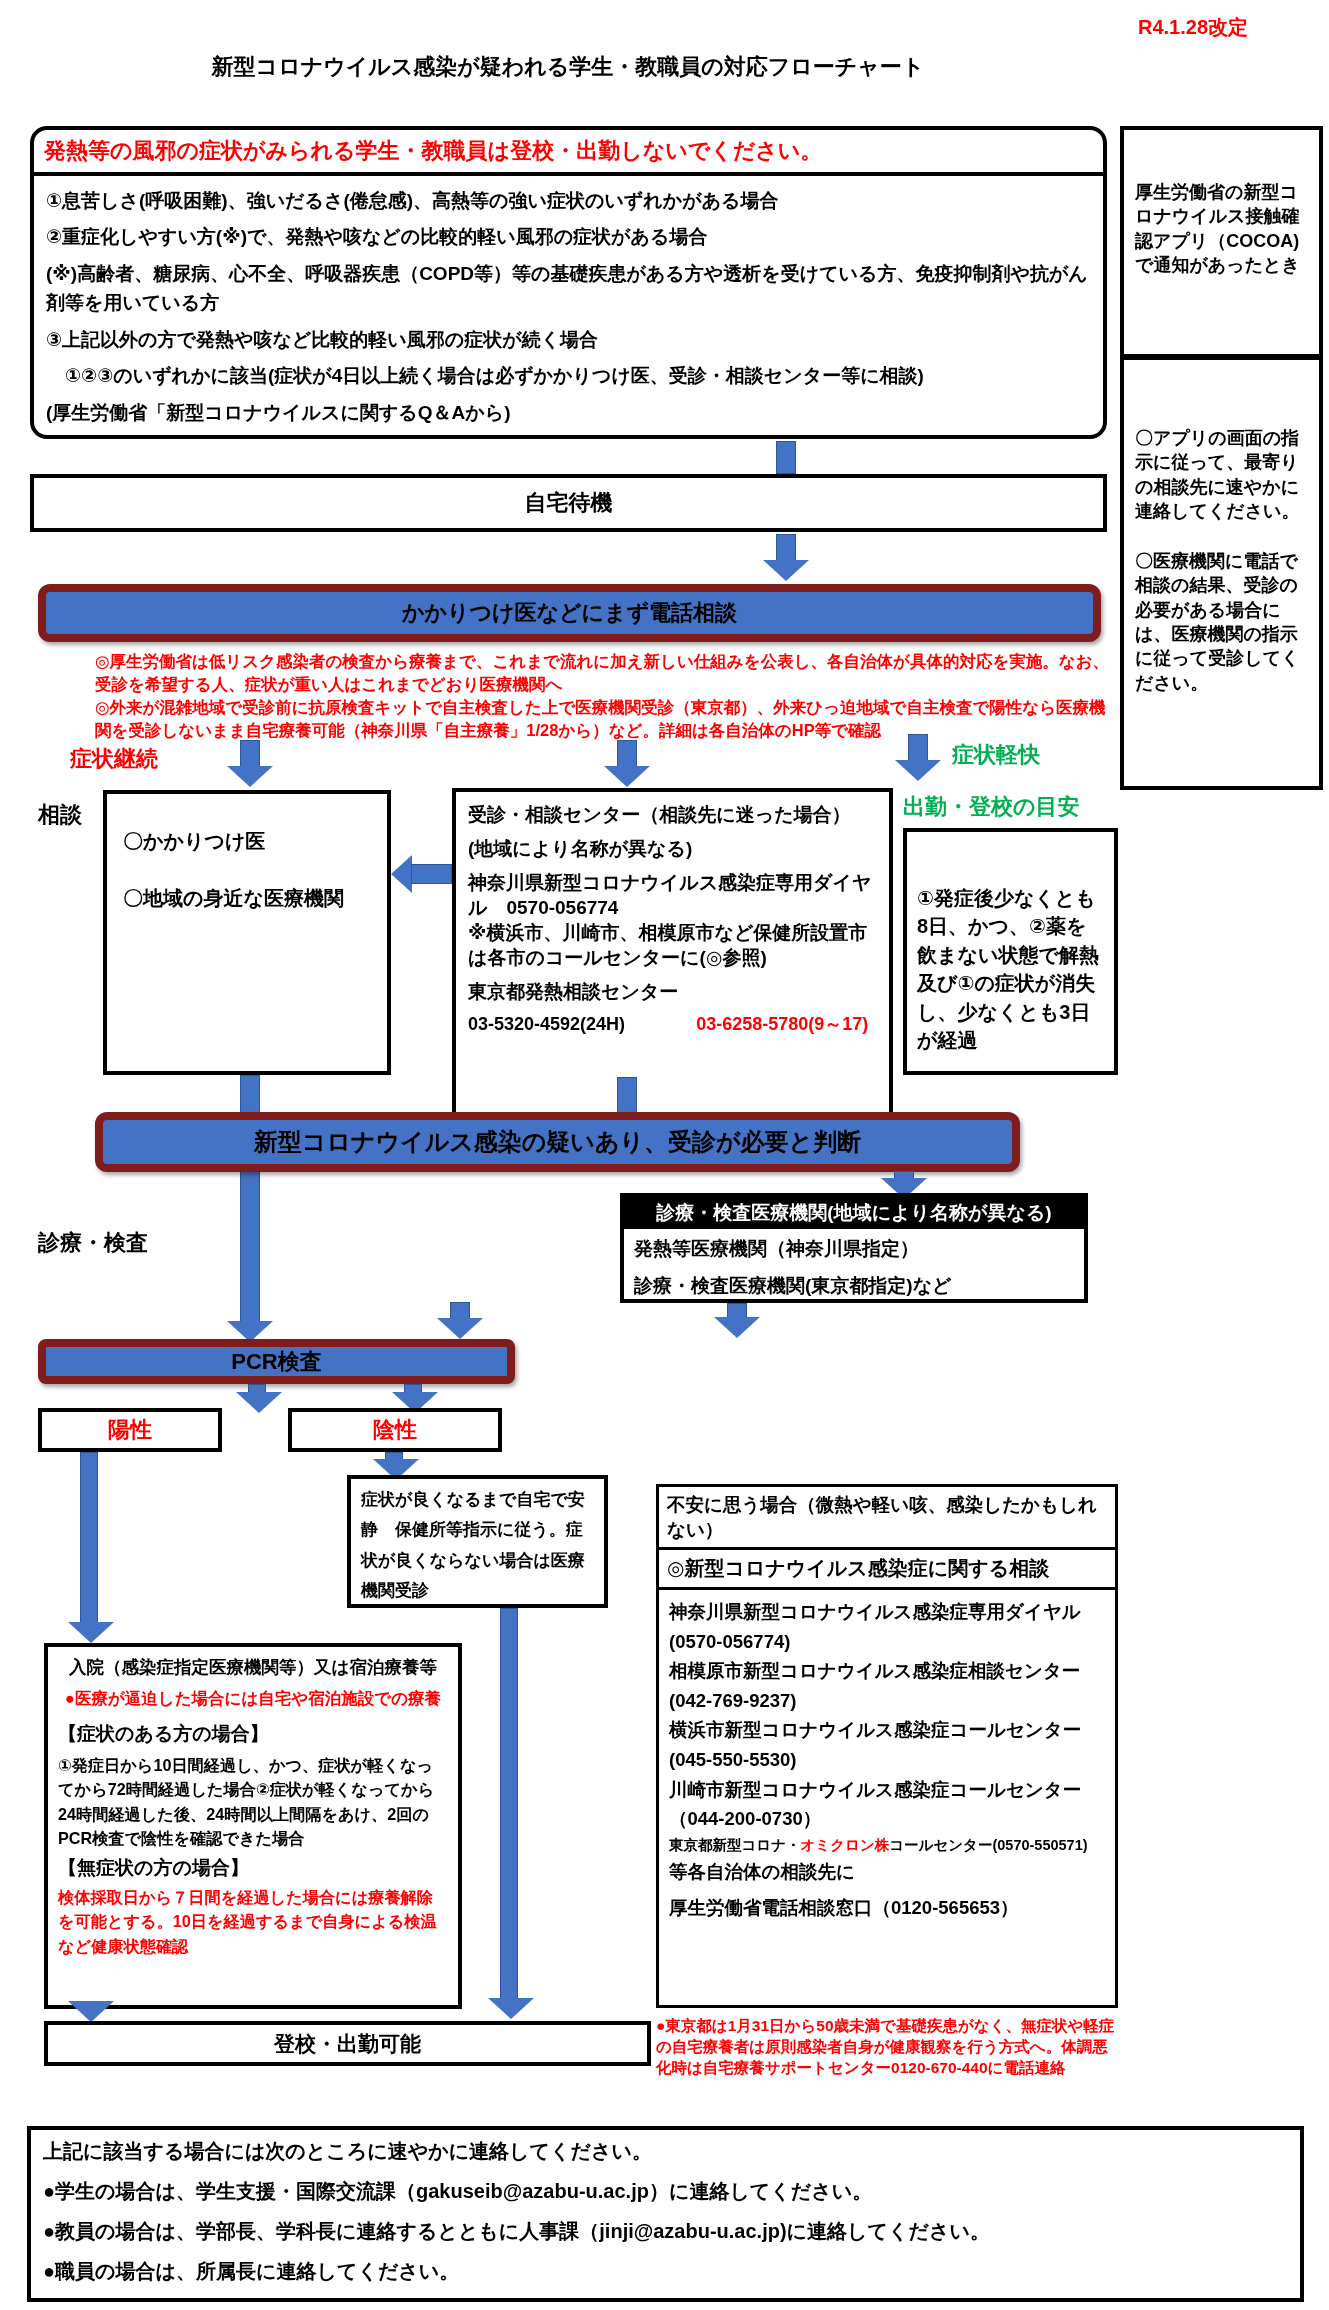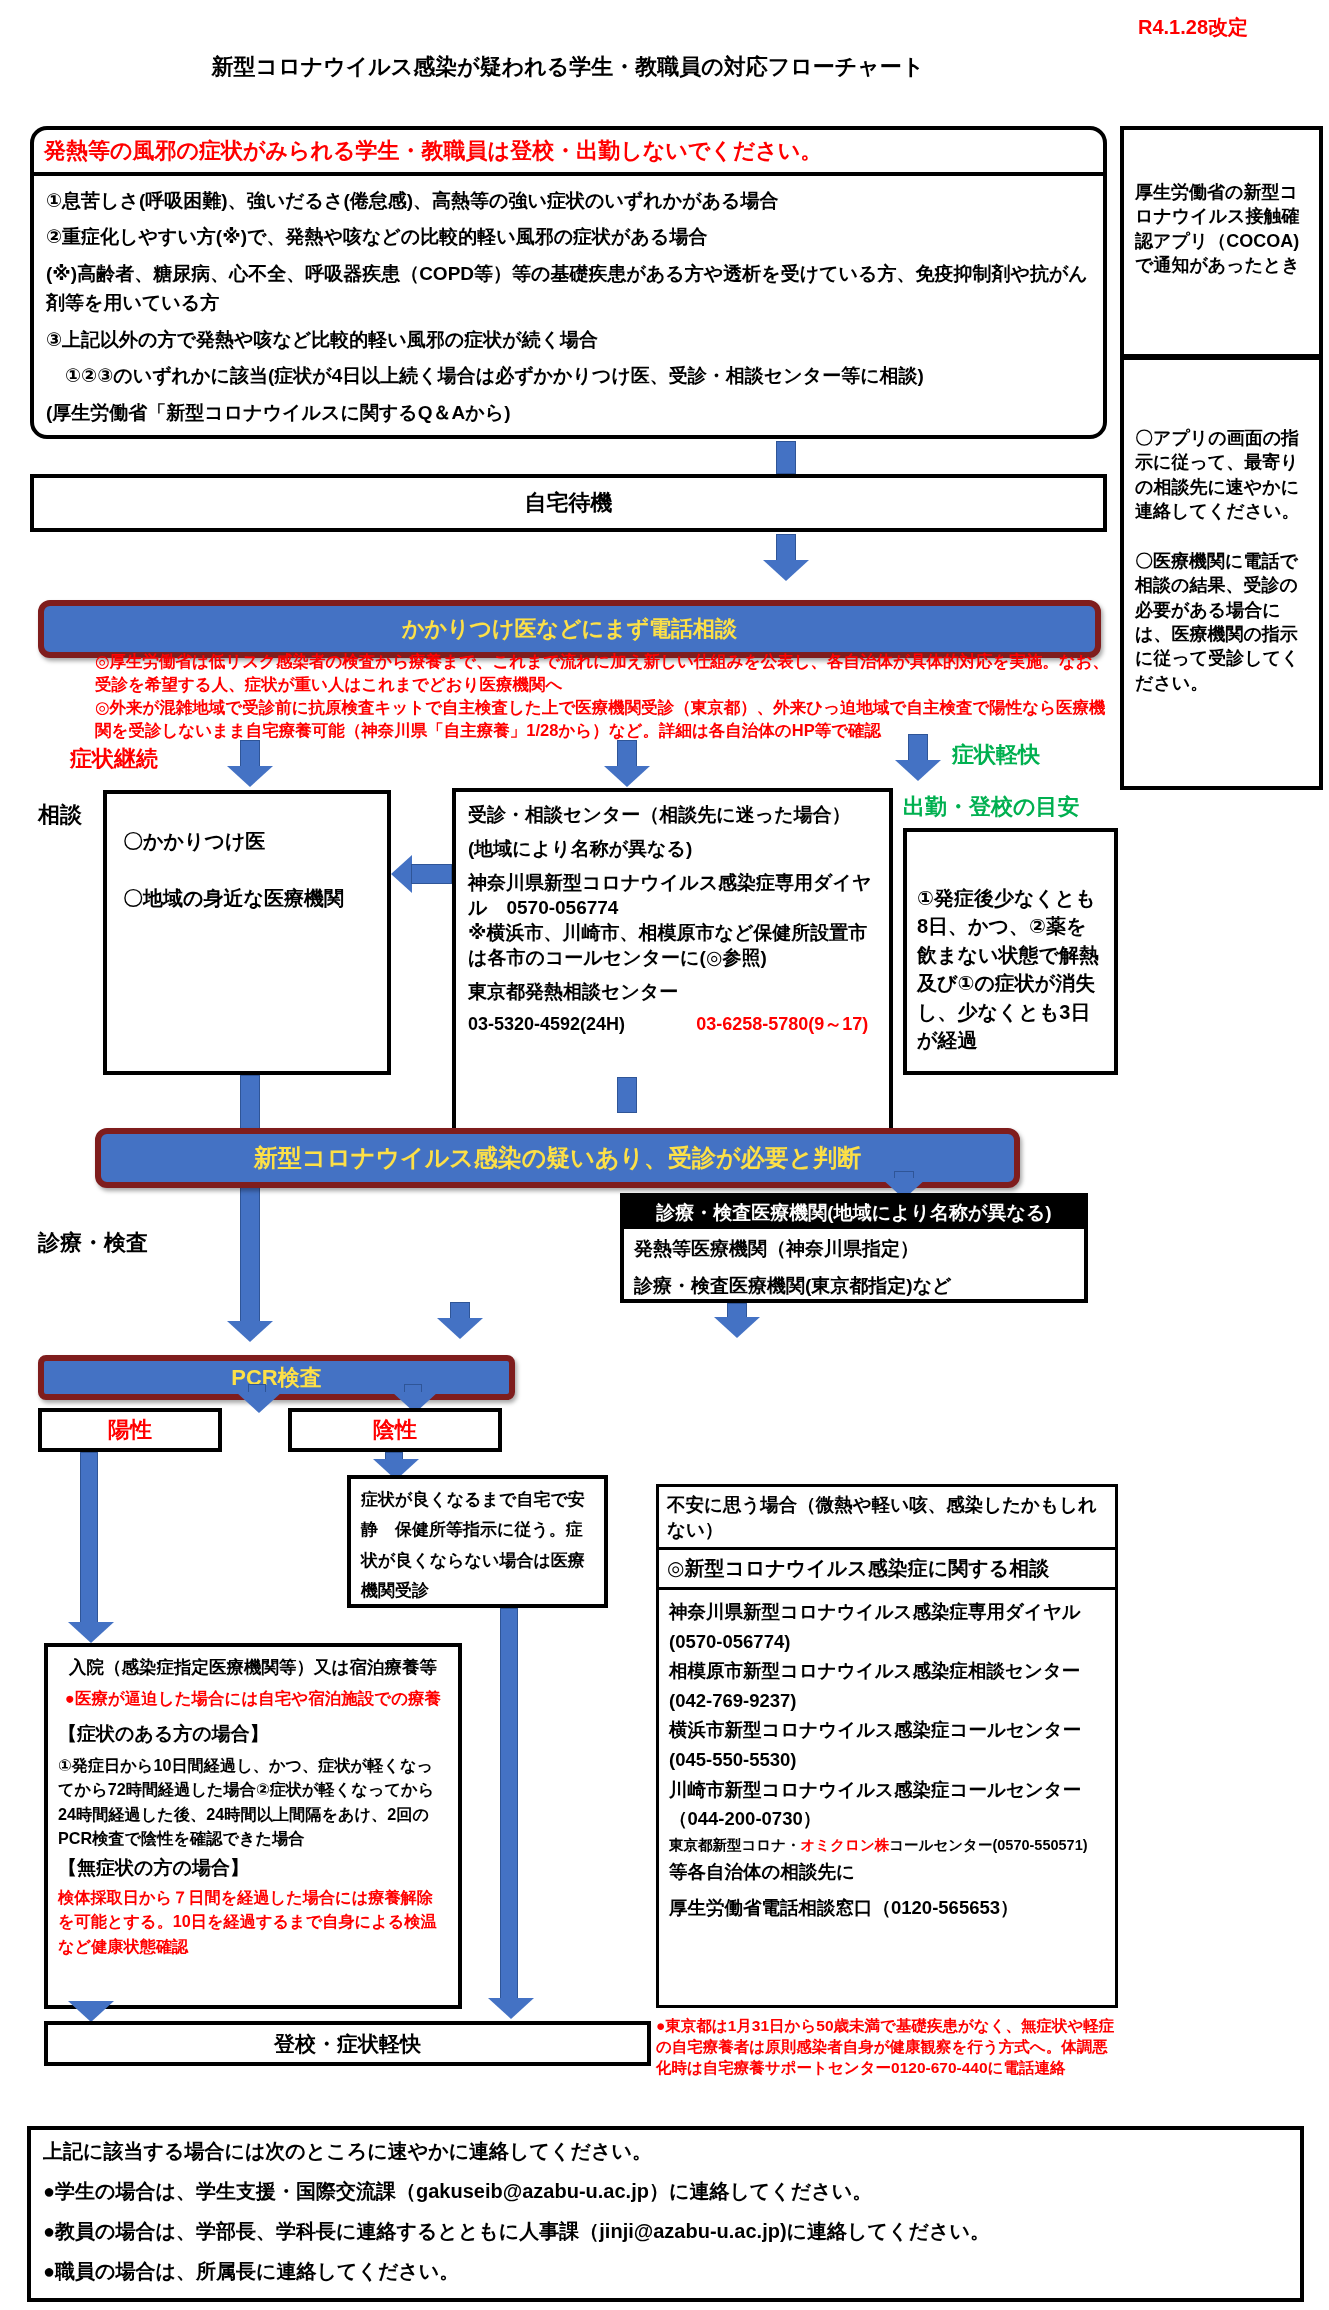--- a/index.html
+++ b/index.html
@@ -2,23 +2,23 @@
 <html><head>
 <meta charset="utf-8">
 <style>
   html,body{margin:0;padding:0;background:#fff;}
   #page{position:relative;width:1329px;height:2310px;background:#fff;
         font-family:"Liberation Sans","DejaVu Sans",sans-serif;font-weight:bold;color:#000;overflow:hidden;}
   .abs{position:absolute;box-sizing:border-box;}
   .box{position:absolute;box-sizing:border-box;border:4px solid #000;background:#fff;}
   .bar-white{position:absolute;box-sizing:border-box;border:4px solid #000;background:#fff;
              display:flex;align-items:center;justify-content:center;}
-  .bar-blue{position:absolute;box-sizing:border-box;background:#4472C4;border:6px solid #7f1d1d;
-            border-radius:12px;color:#fde047;display:flex;align-items:center;justify-content:center;
-            box-shadow:2px 3px 4px rgba(0,0,0,0.35);margin-top:16px;}
+  .bar-blue{position:absolute;box-sizing:border-box;background:#4472C4;border:8px solid #7f1d1d;
+            border-radius:12px;color:#000000;display:flex;align-items:center;justify-content:center;
+            box-shadow:2px 3px 4px rgba(0,0,0,0.35);}
   .stem{position:absolute;box-sizing:border-box;background:#4472C4;border:1px solid #2F5597;}
   .head{position:absolute;width:0;height:0;}
   .head.down{border-left:23px solid transparent;border-right:23px solid transparent;border-top:21px solid #4472C4;}
   .head.left{border-top:19px solid transparent;border-bottom:19px solid transparent;border-right:21px solid #4472C4;}
   .lbl{position:absolute;white-space:nowrap;}
   .red{color:#FF0000;}
   .green{color:#00B050;}
   .ln{margin-bottom:7px;}
 </style>
 </head>
@@ -149,21 +149,21 @@
     <div style="font-size:17.5px;text-align:center;margin-bottom:9px;">入院（感染症指定医療機関等）又は宿泊療養等</div>
     <div class="red" style="font-size:16.5px;text-align:center;margin-bottom:11px;">●医療が逼迫した場合には自宅や宿泊施設での療養</div>
     <div style="font-size:19px;margin-bottom:6px;">【症状のある方の場合】</div>
     <div style="font-size:16.2px;line-height:1.5;margin-bottom:5px;">①発症日から10日間経過し、かつ、症状が軽くなってから72時間経過した場合②症状が軽くなってから24時間経過した後、24時間以上間隔をあけ、2回のPCR検査で陰性を確認できた場合</div>
     <div style="font-size:19px;margin-bottom:4px;">【無症状の方の場合】</div>
     <div class="red" style="font-size:16.2px;line-height:1.5;">検体採取日から７日間を経過した場合には療養解除を可能とする。10日を経過するまで自身による検温など健康状態確認</div>
   </div>
 
   <div class="head down" style="left:68px;top:2001px;"></div>
 
-  <div class="bar-white" style="left:44px;top:2021px;width:607px;height:45px;font-size:21px;">登校・症状軽快</div>
+  <div class="bar-white" style="left:44px;top:2021px;width:607px;height:45px;font-size:21px;">登校・出勤可能</div>
 
   <div class="box" style="left:656px;top:1484px;width:462px;height:524px;border-width:3px;">
     <div style="font-size:18.5px;padding:5px 8px;border-bottom:3px solid #000;">不安に思う場合（微熱や軽い咳、感染したかもしれない）</div>
     <div style="font-size:20px;padding:5px 8px;border-bottom:3px solid #000;">◎新型コロナウイルス感染症に関する相談</div>
     <div style="padding:7px 10px;font-size:18.5px;line-height:1.6;">
       <div>神奈川県新型コロナウイルス感染症専用ダイヤル</div>
       <div>(0570-056774)</div>
       <div>相模原市新型コロナウイルス感染症相談センター</div>
       <div>(042-769-9237)</div>
       <div>横浜市新型コロナウイルス感染症コールセンター</div>

